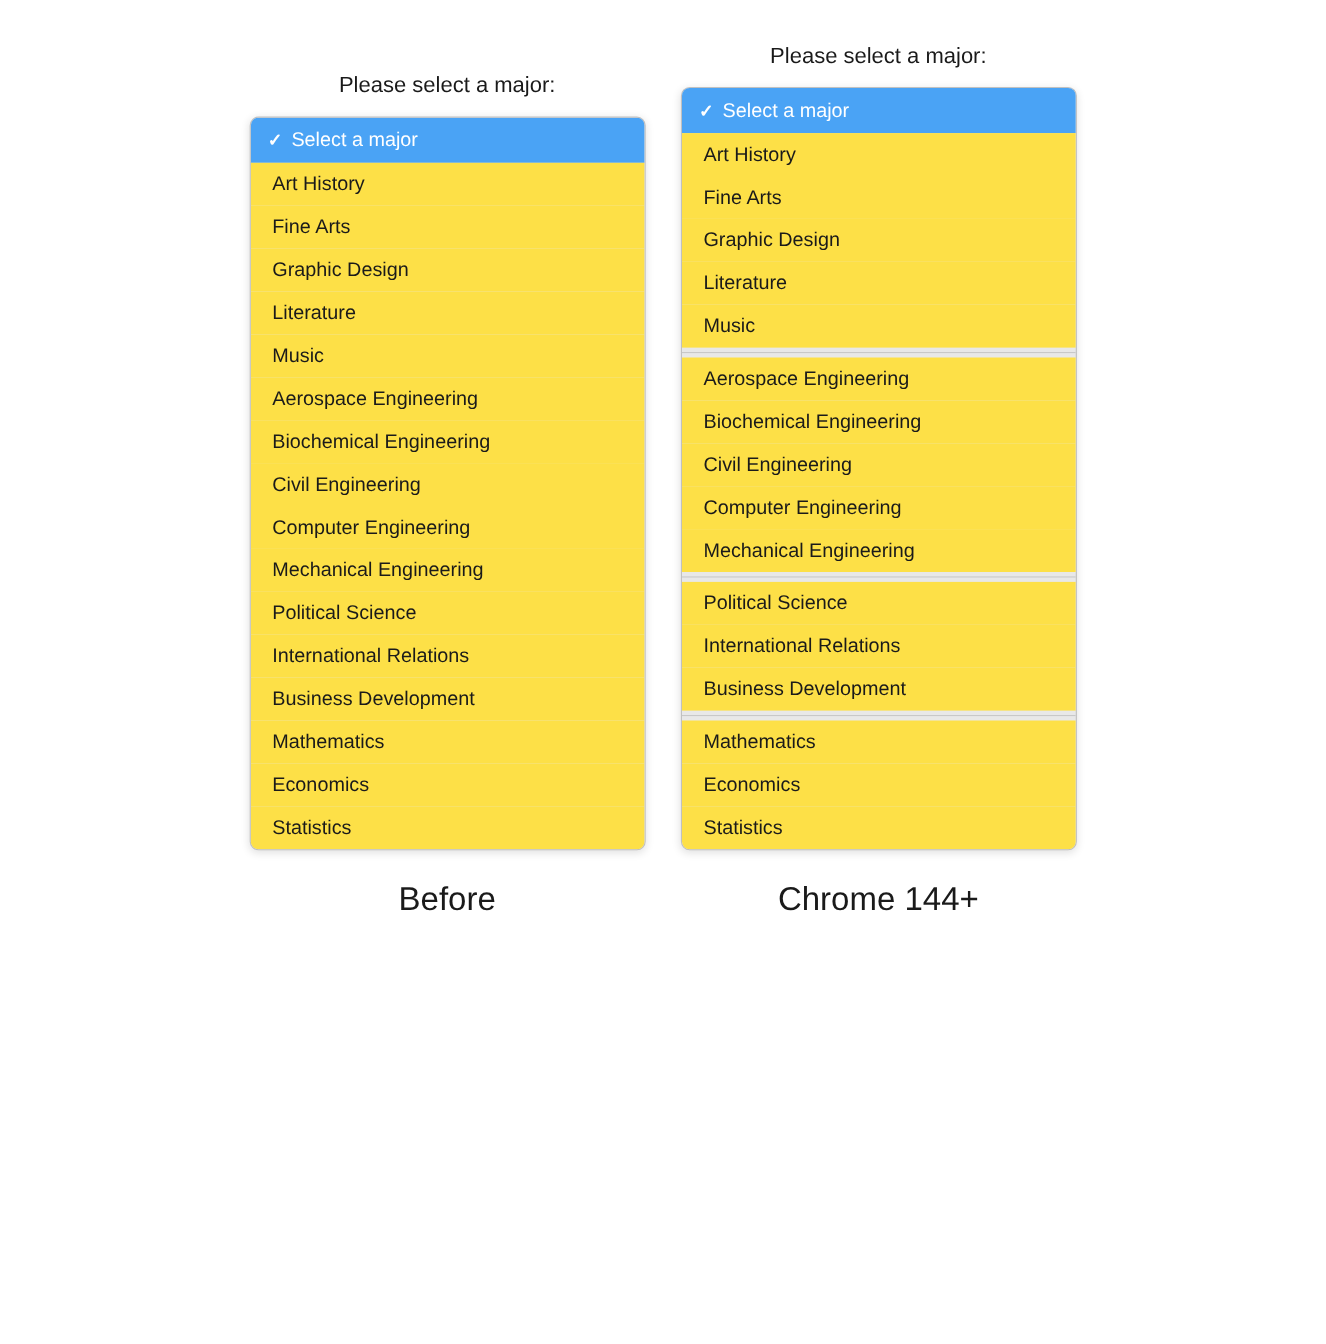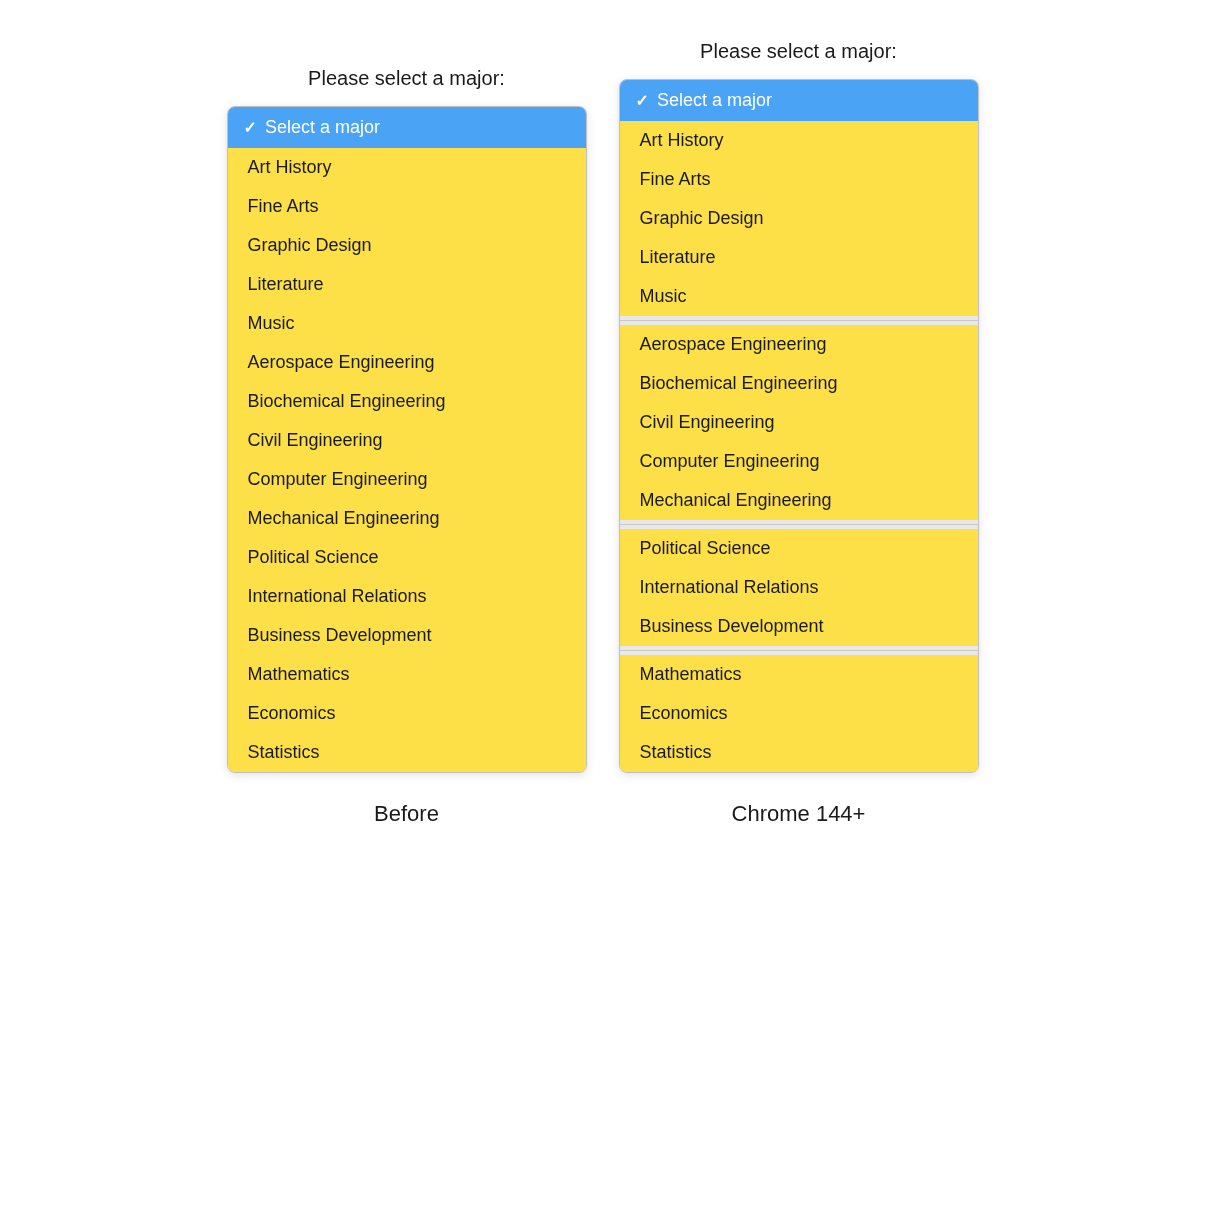--- a/index.html
+++ b/index.html
@@ -77,21 +77,21 @@
       background: #fde047;
     }
 
     .dropdown-divider {
       height: 1px;
       background: #c8c8c8;
       margin: 4px 0;
     }
 
     .footer-label {
-      font-size: 22px;
+      font-size: 30px;
       font-weight: 500;
       color: #1a1a1a;
       text-align: center;
       margin-top: 16px;
     }
   </style>
 </head>
 <body>
 
 <div class="page-container">

